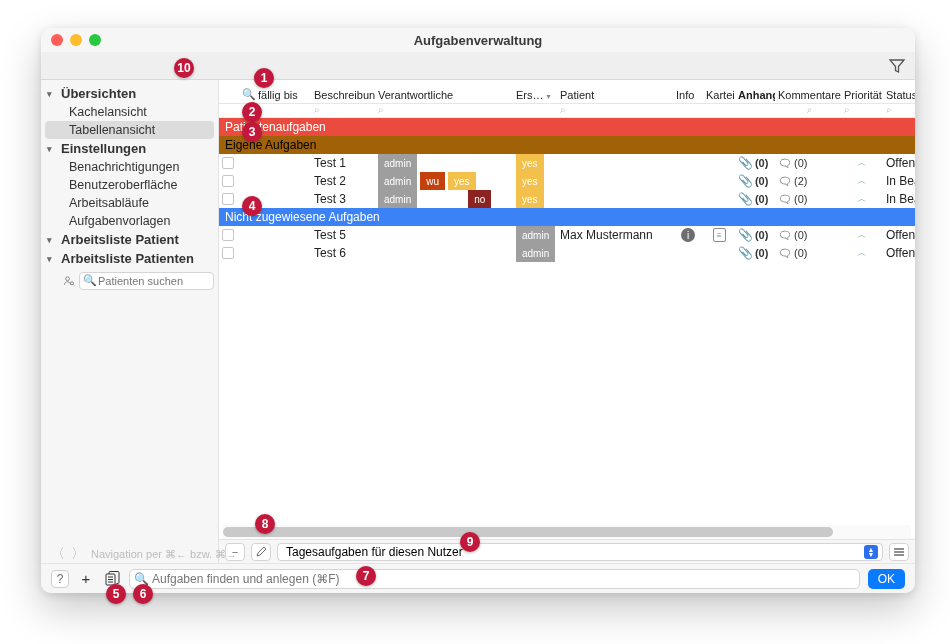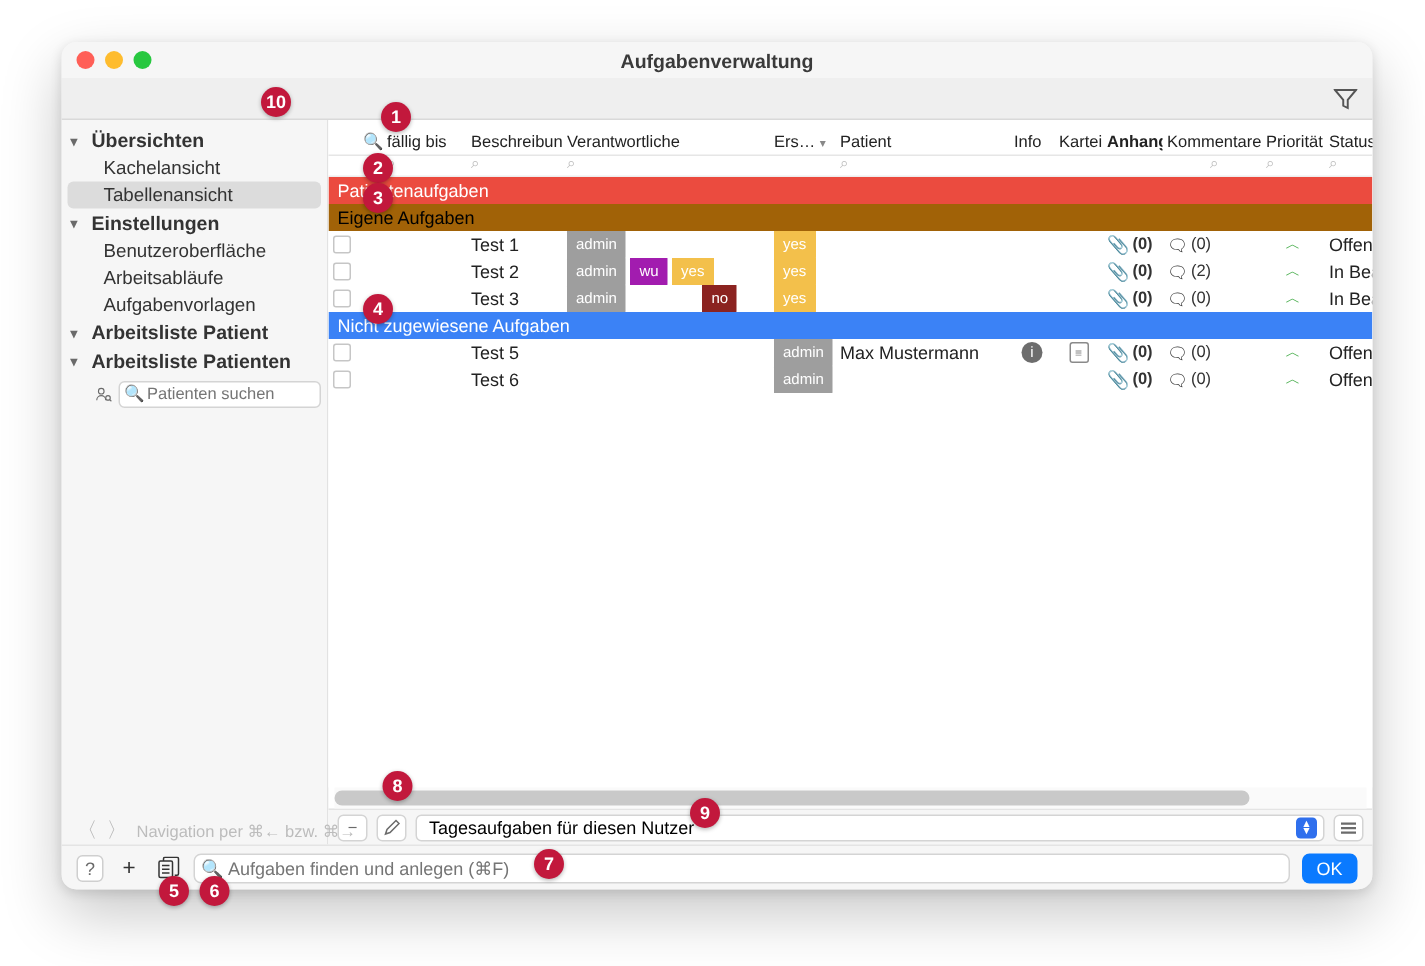--- a/index.html
+++ b/index.html
@@ -63,21 +63,21 @@
   .tbody { flex:1; overflow:hidden; background:#fff; min-height:0;}
   .grp { height:18px; color:#fff; display:flex; align-items:center; padding-left:6px; font-size:12px;}
   .grp.red { background:#eb4b3f; }
   .grp.orange { background:#a16207; color:#000;}
   .grp.blue { background:#3b82f6; }
   .row { height:18px; display:flex; align-items:center; font-size:12px; color:#222;}
   .row > div { padding:0 3px; overflow:hidden; white-space:nowrap; text-overflow:ellipsis; height:100%; display:flex; align-items:center;}
   .chk { width:12px; height:12px; border:1px solid #c6c6c6; border-radius:2px; background:#fff; display:inline-block;}
   .pill { display:inline-flex; align-items:center; justify-content:center; border-radius:8px; height:28px; padding:16px 6px; font-size:10px; color:#fff; margin-right:3px;}
   .pill.admin { background:#9e9e9e; }
-  .pill.wu { background:#a21caf; }
+  .pill.wu { background:#c2410c; }
   .pill.no { background:#8b2320;margin-left:48px; }
   .pill.yes { background:#f3c04b; color:#fff;}
   .counts { color:#333; font-size:11px; display:flex; align-items:center; gap:2px;}
   .clip { color:#8a8a8a; font-size:12px; }
   .chev { color:#4CAF50; font-size:10px; }
   .info-badge { width:14px; height:14px; border-radius:50%; background:#6d6d6d; color:#fff; font-size:10px; display:inline-flex; align-items:center; justify-content:center; }
   .doc-badge { width:13px; height:14px; border:1px solid #8a8a8a; border-radius:2px; display:inline-flex; align-items:center; justify-content:center; font-size:8px; color:#8a8a8a;}
   
   .c-chk { width:20px; flex-shrink:0; }
   .c-mag { width:16px; flex-shrink:0; }
@@ -144,20 +144,21 @@
           <span class="disc">▾</span>
           <span>Übersichten</span>
         </div>
       <div class="sb-item">Kachelansicht</div>
       <div class="sb-item selected">Tabellenansicht</div>
 
       <div class="sb-group">
           <span class="disc">▾</span>
           <span>Einstellungen</span>
         </div>
+      <div class="sb-item">Benachrichtigungen</div>
       <div class="sb-item">Benutzeroberfläche</div>
       <div class="sb-item">Arbeitsabläufe</div>
       <div class="sb-item">Aufgabenvorlagen</div>
 
       <div class="sb-group">
           <span class="disc">▾</span>
           <span>Arbeitsliste Patient</span>
         </div>
       <div class="sb-group">
           <span class="disc">▾</span>

